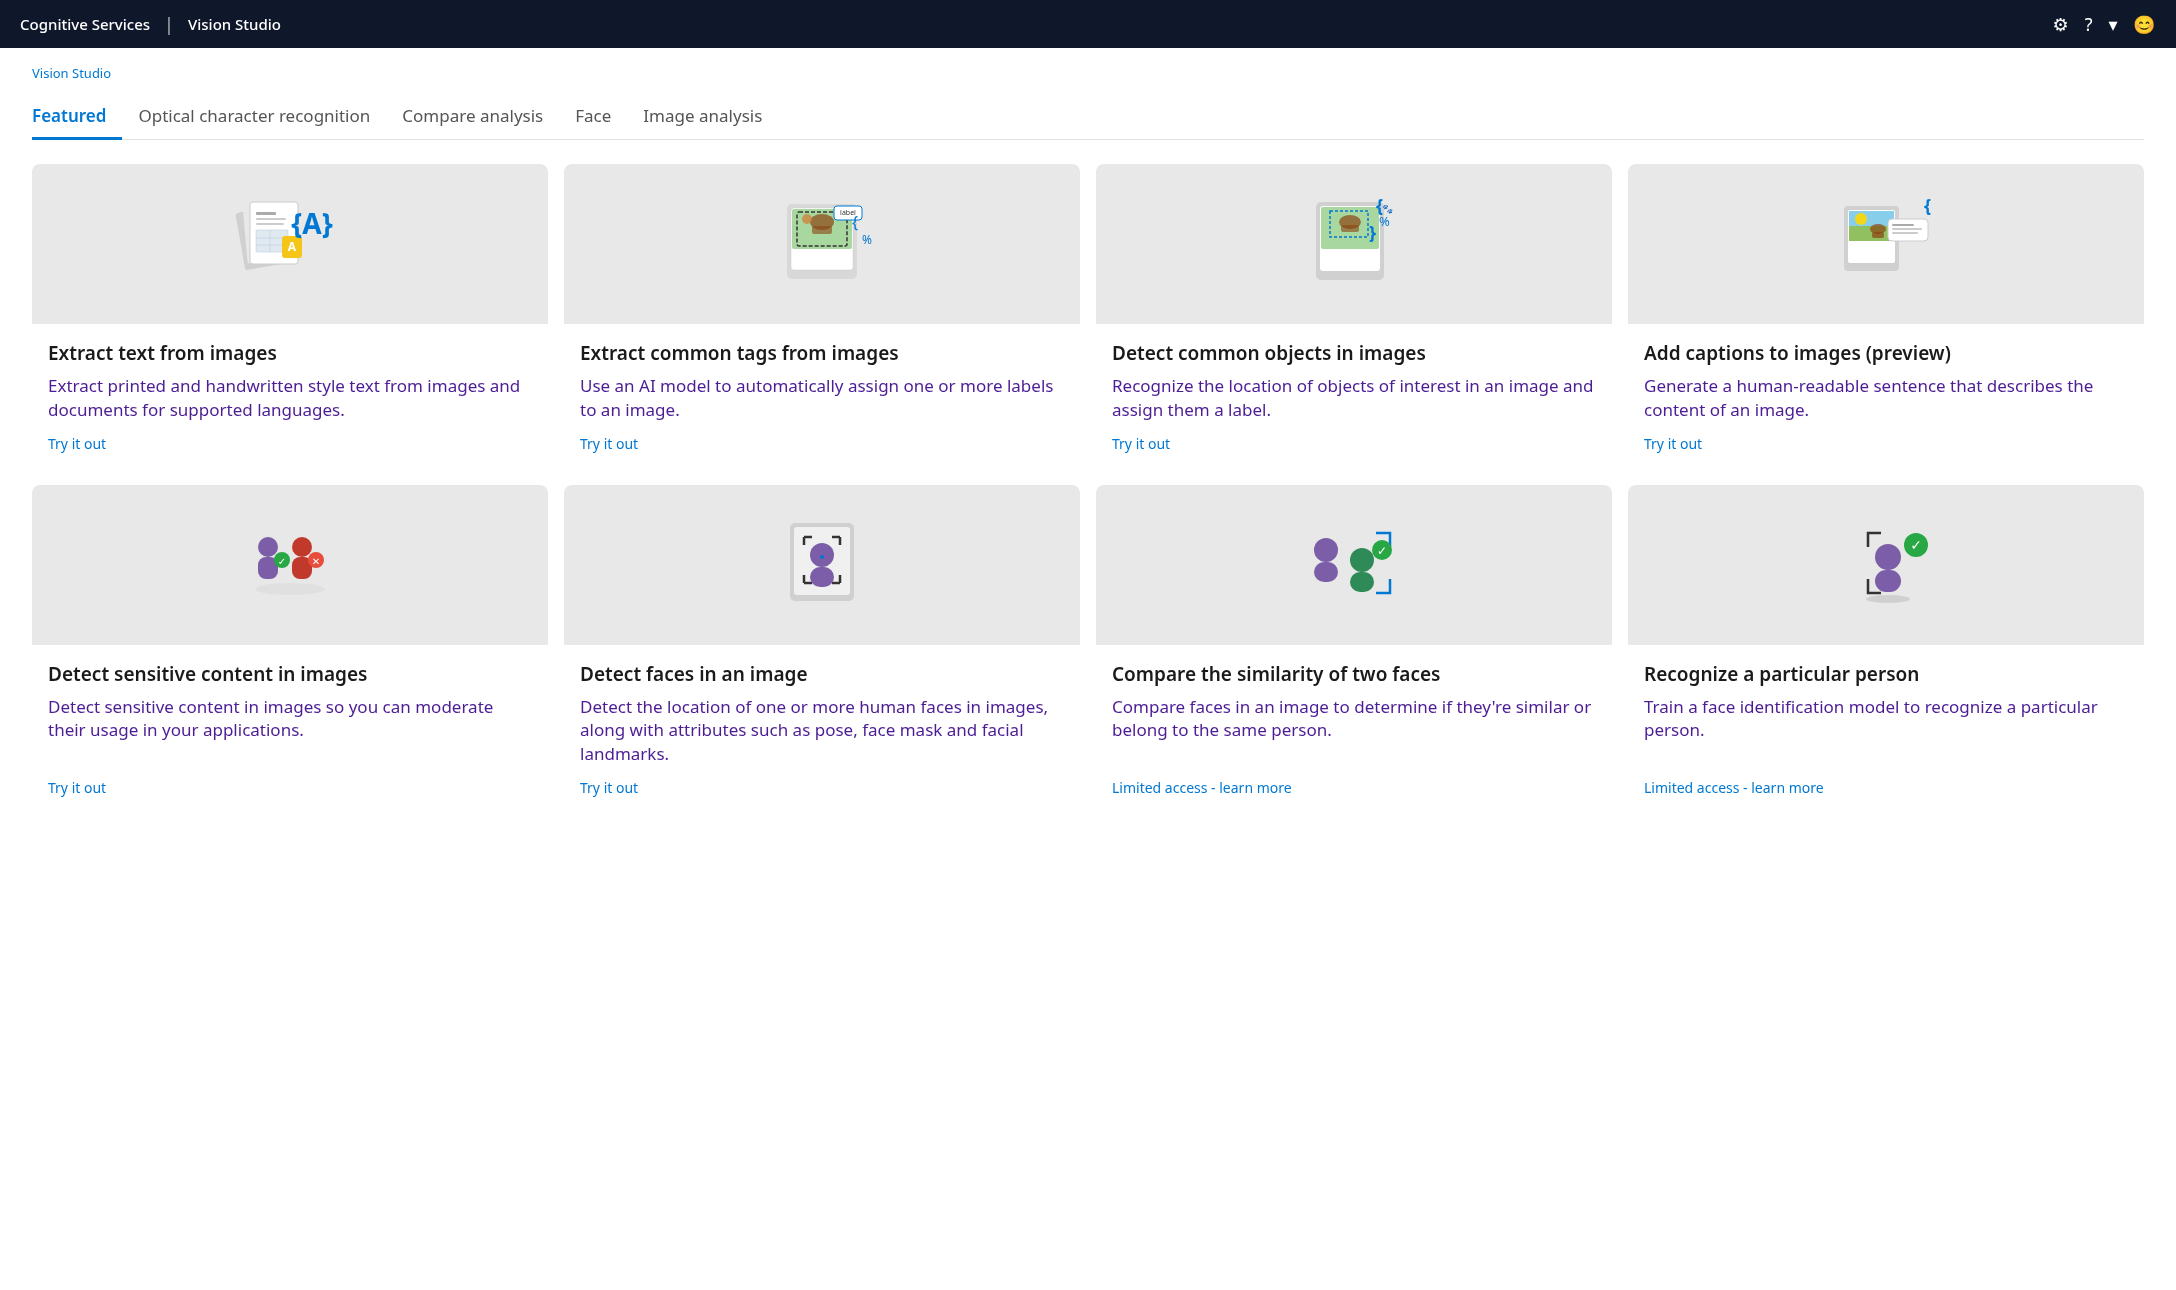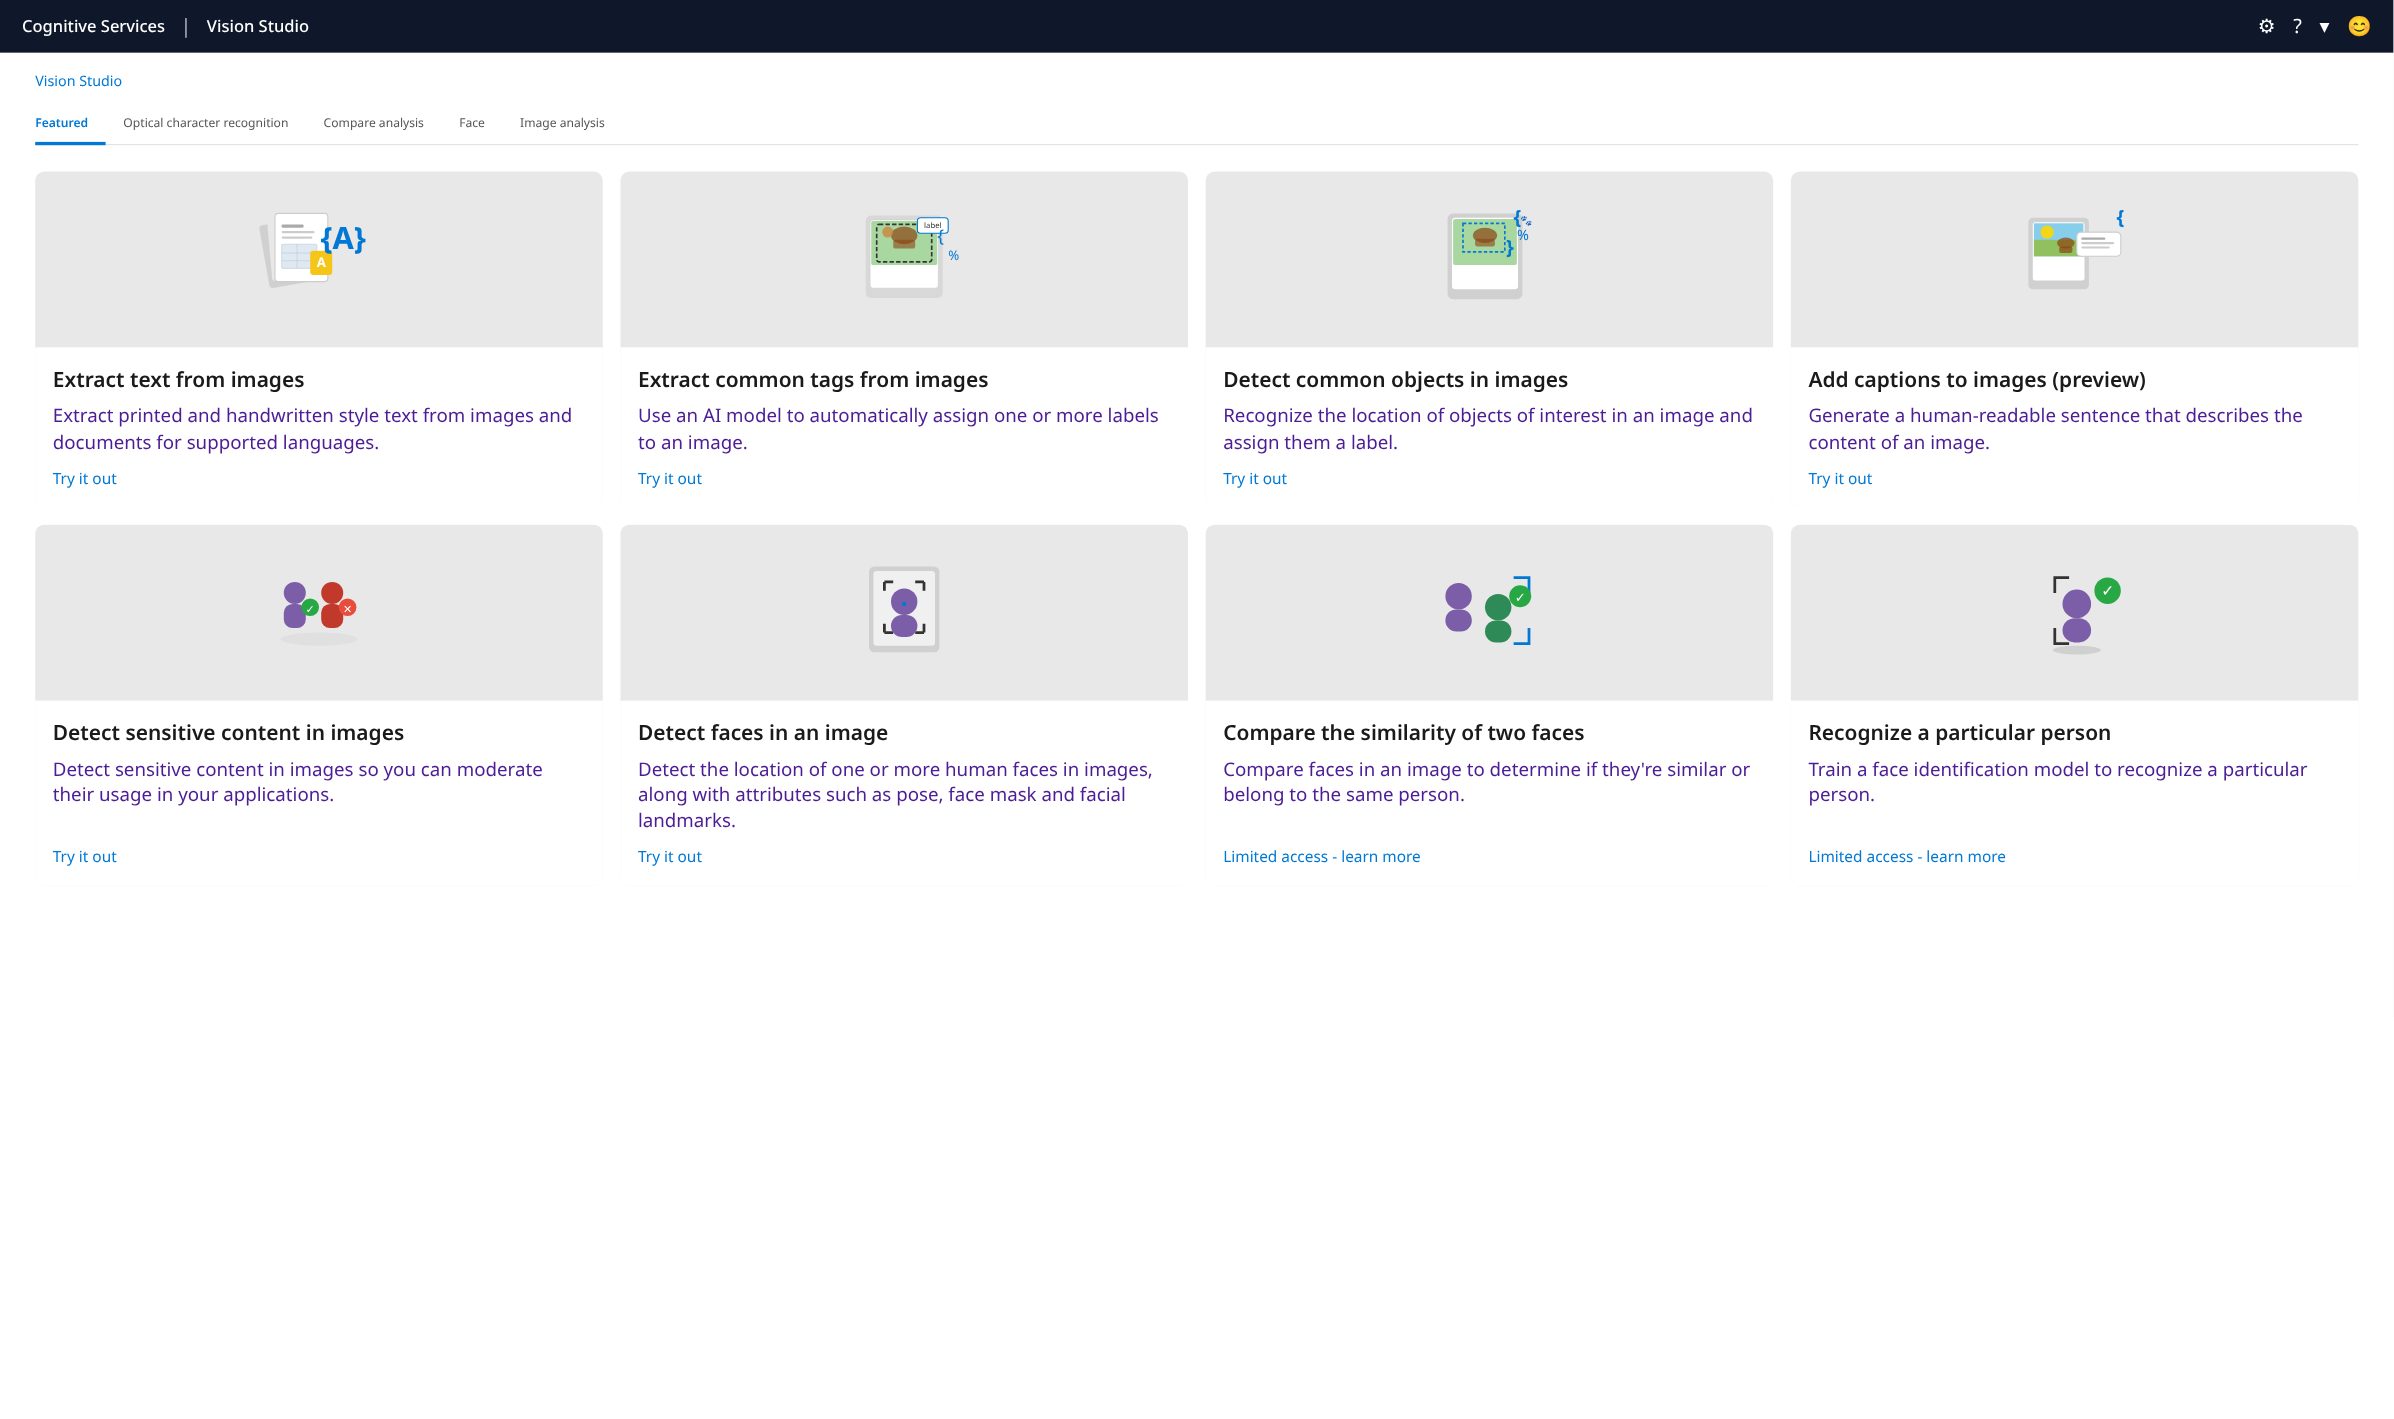--- a/index.html
+++ b/index.html
@@ -55,21 +55,21 @@
     
     .tabs {
       display: flex;
       align-items: center;
       gap: 0;
       border-bottom: 1px solid #e0e0e0;
       margin-bottom: 24px;
     }
     .tab {
       padding: 10px 16px;
-      font-size: 11px;
+      font-size: 17px;
       cursor: pointer;
       color: #555;
       border-bottom: 3px solid transparent;
       margin-bottom: -1px;
       white-space: nowrap;
       text-align: right;
     }
     .tab.active {
       color: #0078d4;
       border-bottom: 3px solid #0078d4;

